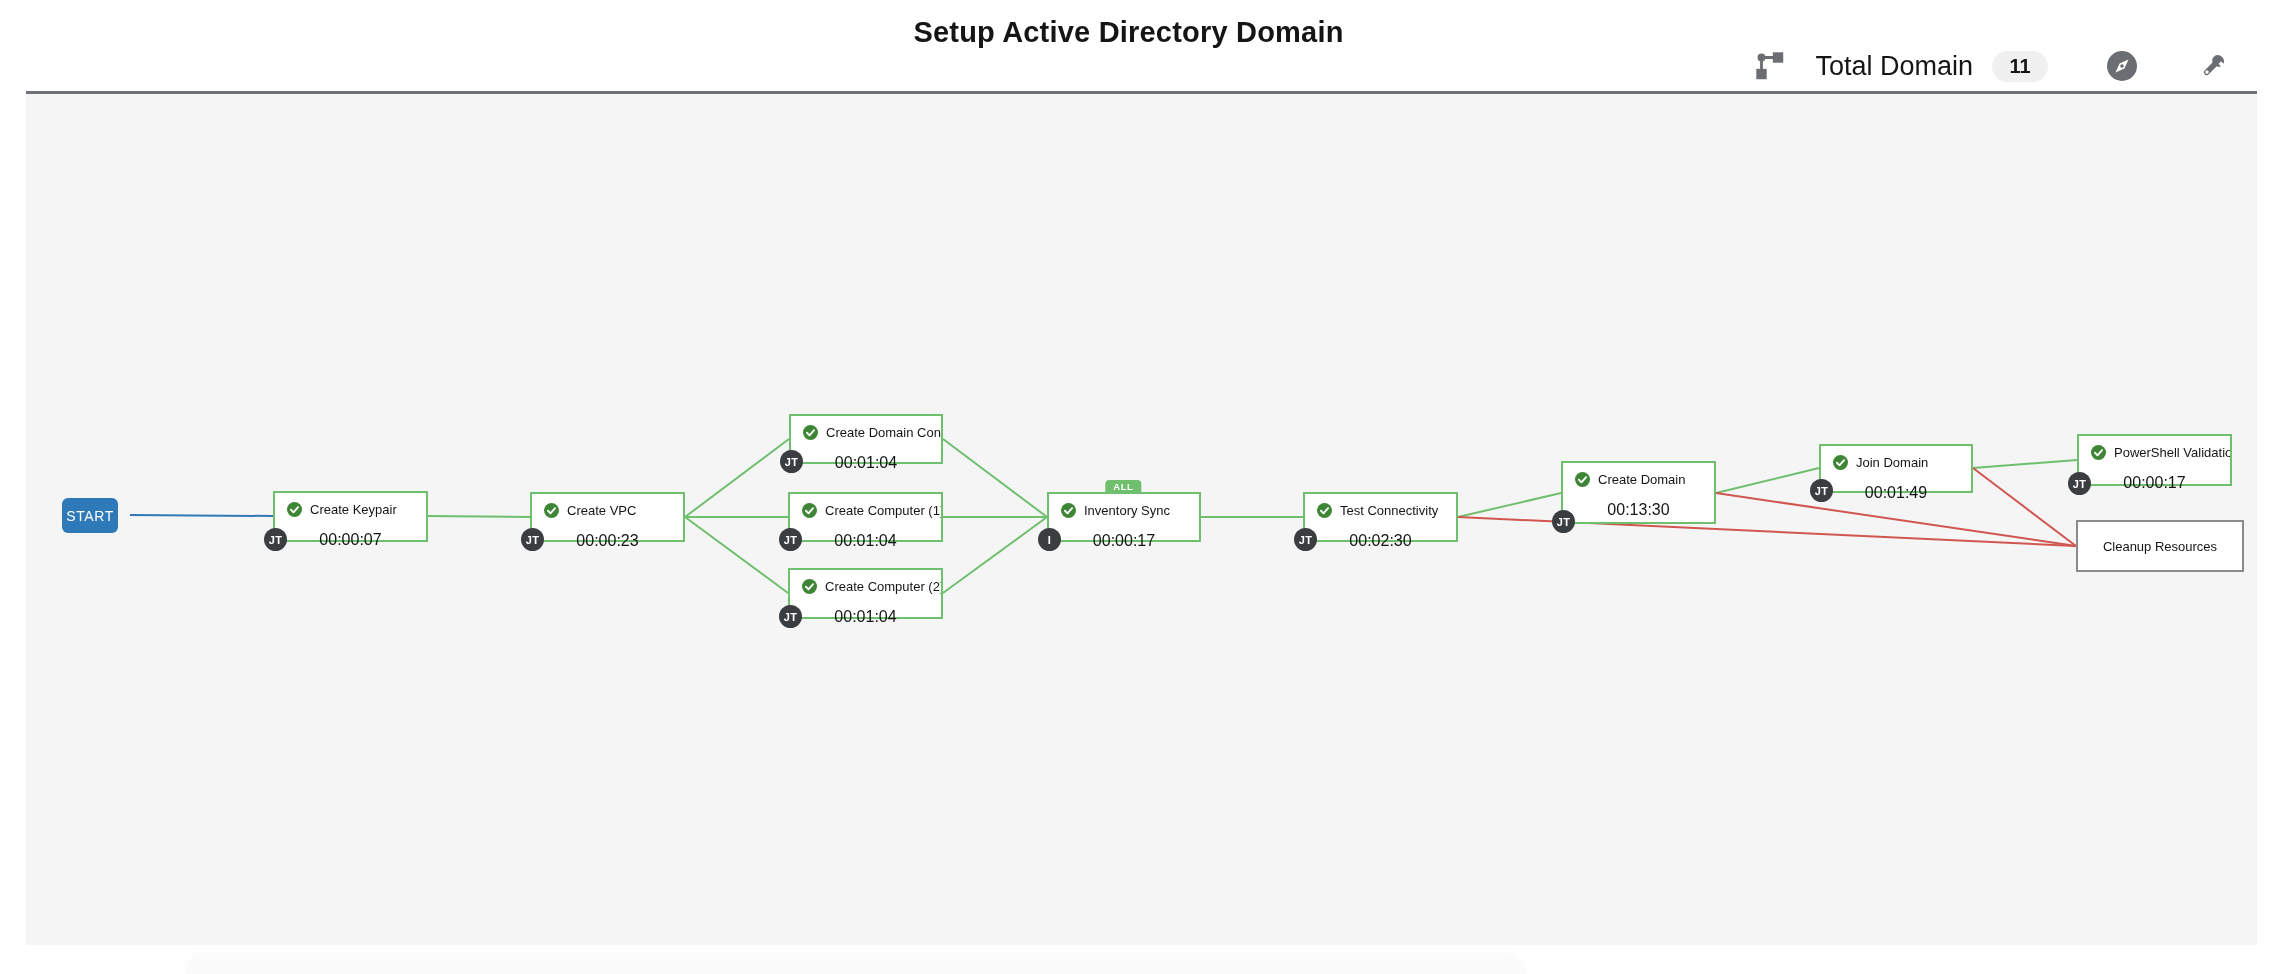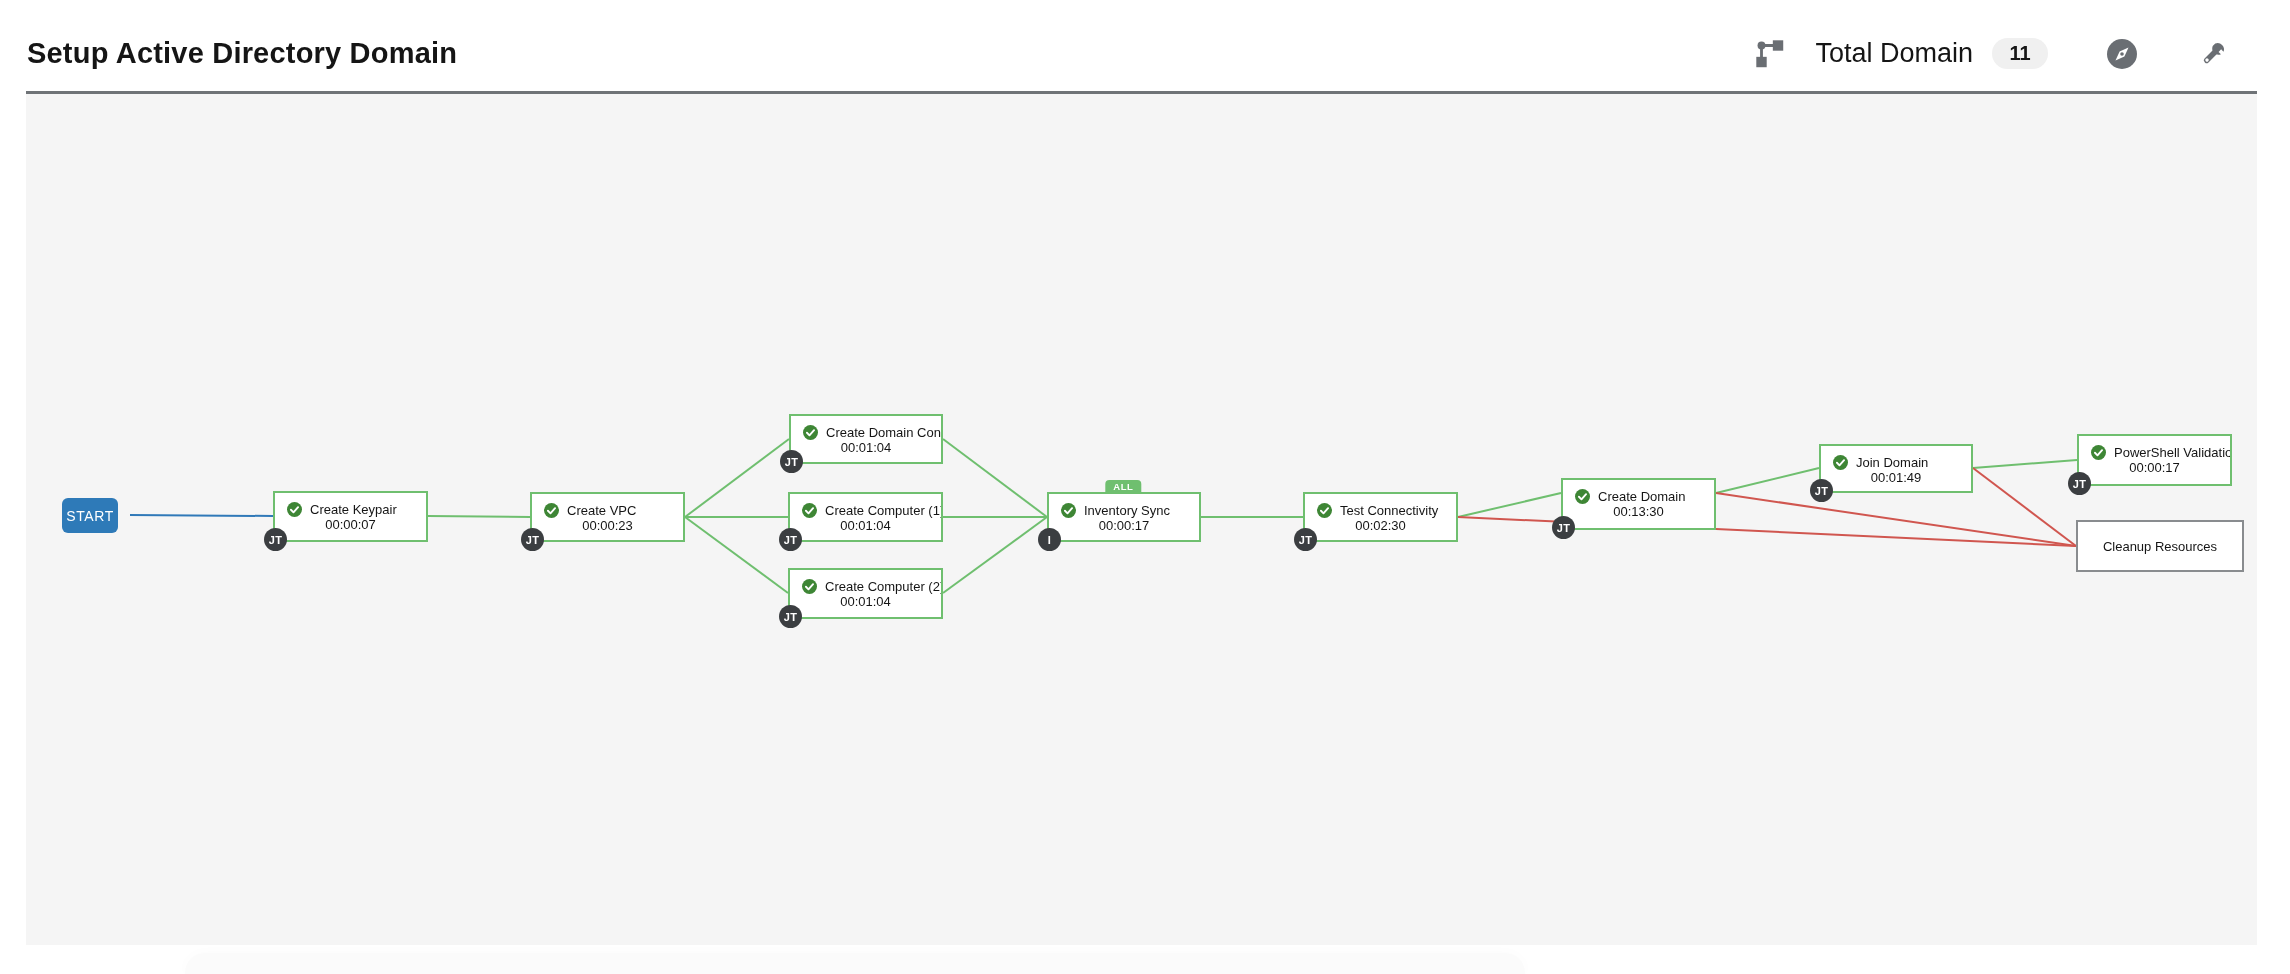--- a/index.html
+++ b/index.html
@@ -1,21 +1,21 @@
 <!DOCTYPE html>
 <html style="--success-border: #6FBF6F; --success-text: #3E8635; --start-bg: #2E7AB8; --badge-bg: #3B3E41;"><head>
 <meta charset="utf-8">
 <style>
   html,body{margin:0;padding:0;background:#ffffff;width:2290px;height:974px;overflow:hidden;
     font-family:"Liberation Sans","DejaVu Sans",sans-serif;color:#151515;}
   .app{position:relative;width:2290px;height:974px;}
 
   
   header{position:absolute;left:0;top:0;width:2290px;height:91px;display:flex;align-items:center;
-    padding:16px 60px 0 27px;box-sizing:border-box;background:#fff;}
+    padding:16px 60px 0 27px;box-sizing:border-box;background:#fff;flex-direction:column;}
   h1.title{font-size:29px;font-weight:bold;margin:0;letter-spacing:.2px;}
   .status-pill{display:inline-flex;align-items:center;gap:10px;margin-left:26px;height:46px;
     padding:0 20px 0 12px;border:1.5px solid #d2d2d2;border-radius:24px;background:#fff;}
   .status-pill .txt{font-size:25px;color:var(--success-text);}
   .header-right{margin-left:auto;display:flex;align-items:center;}
   .total-label{font-size:27px;margin-left:28px;}
   .count-pill{margin-left:19px;min-width:56px;height:31px;border-radius:16px;background:#f0f0f0;
     display:inline-flex;align-items:center;justify-content:center;font-size:20px;font-weight:600;}
   .icon-btn{background:none;border:none;padding:0;margin:0 0 0 58px;cursor:pointer;display:inline-flex;
     align-items:center;justify-content:center;}
@@ -28,21 +28,21 @@
   .canvas svg.edges{position:absolute;left:0;top:0;width:2231px;height:851px;}
 
   .start-node{position:absolute;background:var(--start-bg);color:#fff;border-radius:6px;
     display:flex;align-items:center;justify-content:center;font-size:14px;letter-spacing:.6px;cursor:pointer;}
 
   .wf-node{position:absolute;background:#fff;box-sizing:border-box;border:2px solid var(--success-border);
     cursor:pointer;}
   .wf-node.unstarted{border-color:#898c8f;display:flex;align-items:center;justify-content:center;}
   .n-row{display:flex;align-items:center;gap:8px;padding:9px 8px 0 12px;white-space:nowrap;overflow:hidden;}
   .n-label{font-size:13px;color:#151515;}
-  .n-time{text-align:center;font-size:13px;margin-top:0;color:#151515;}
+  .n-time{text-align:center;font-size:16px;margin-top:14px;color:#151515;}
   .n-badge{position:absolute;left:-11px;bottom:-11px;width:23px;height:23px;border-radius:50%;
     background:var(--badge-bg);color:#fff;font-size:11px;font-weight:bold;letter-spacing:.4px;
     display:flex;align-items:center;justify-content:center;}
   .all-tag{position:absolute;top:-14px;left:50%;transform:translateX(-52%);background:var(--success-border);
     color:#fff;font-size:9.5px;font-weight:bold;letter-spacing:.5px;padding:1px 8px 2px;
     border-radius:4px 4px 0 0;line-height:11px;}
 
   .peek{position:absolute;left:185px;top:953px;width:1340px;height:21px;background:#fbfbfb;
     border-radius:20px 20px 0 0;box-shadow:0 0 14px rgba(0,0,0,0.02);}
 </style>
@@ -198,21 +198,21 @@
               <svg width="15" height="15" viewBox="0 0 16 16">
                 <circle cx="8" cy="8" r="8" fill="#3E8635"></circle>
                 <path d="M4.2 8.3 L6.9 11 L11.8 5.5" stroke="#fff" stroke-width="2" fill="none" stroke-linecap="round" stroke-linejoin="round"></path>
               </svg>
             </span>
             <span class="n-label">Test Connectivity</span>
           </div>
           <div class="n-time">00:02:30</div>
           <span class="n-badge">JT</span>
         </div>
-        <div class="wf-node successful" style="left: 1535px; top: 384px; width: 155px; height: 52px;">
+        <div class="wf-node successful" style="left: 1535px; top: 367px; width: 155px; height: 63px;">
           <div class="n-row">
             <span style="display: inline-flex;">
               <svg width="15" height="15" viewBox="0 0 16 16">
                 <circle cx="8" cy="8" r="8" fill="#3E8635"></circle>
                 <path d="M4.2 8.3 L6.9 11 L11.8 5.5" stroke="#fff" stroke-width="2" fill="none" stroke-linecap="round" stroke-linejoin="round"></path>
               </svg>
             </span>
             <span class="n-label">Create Domain</span>
           </div>
           <div class="n-time">00:13:30</div>

